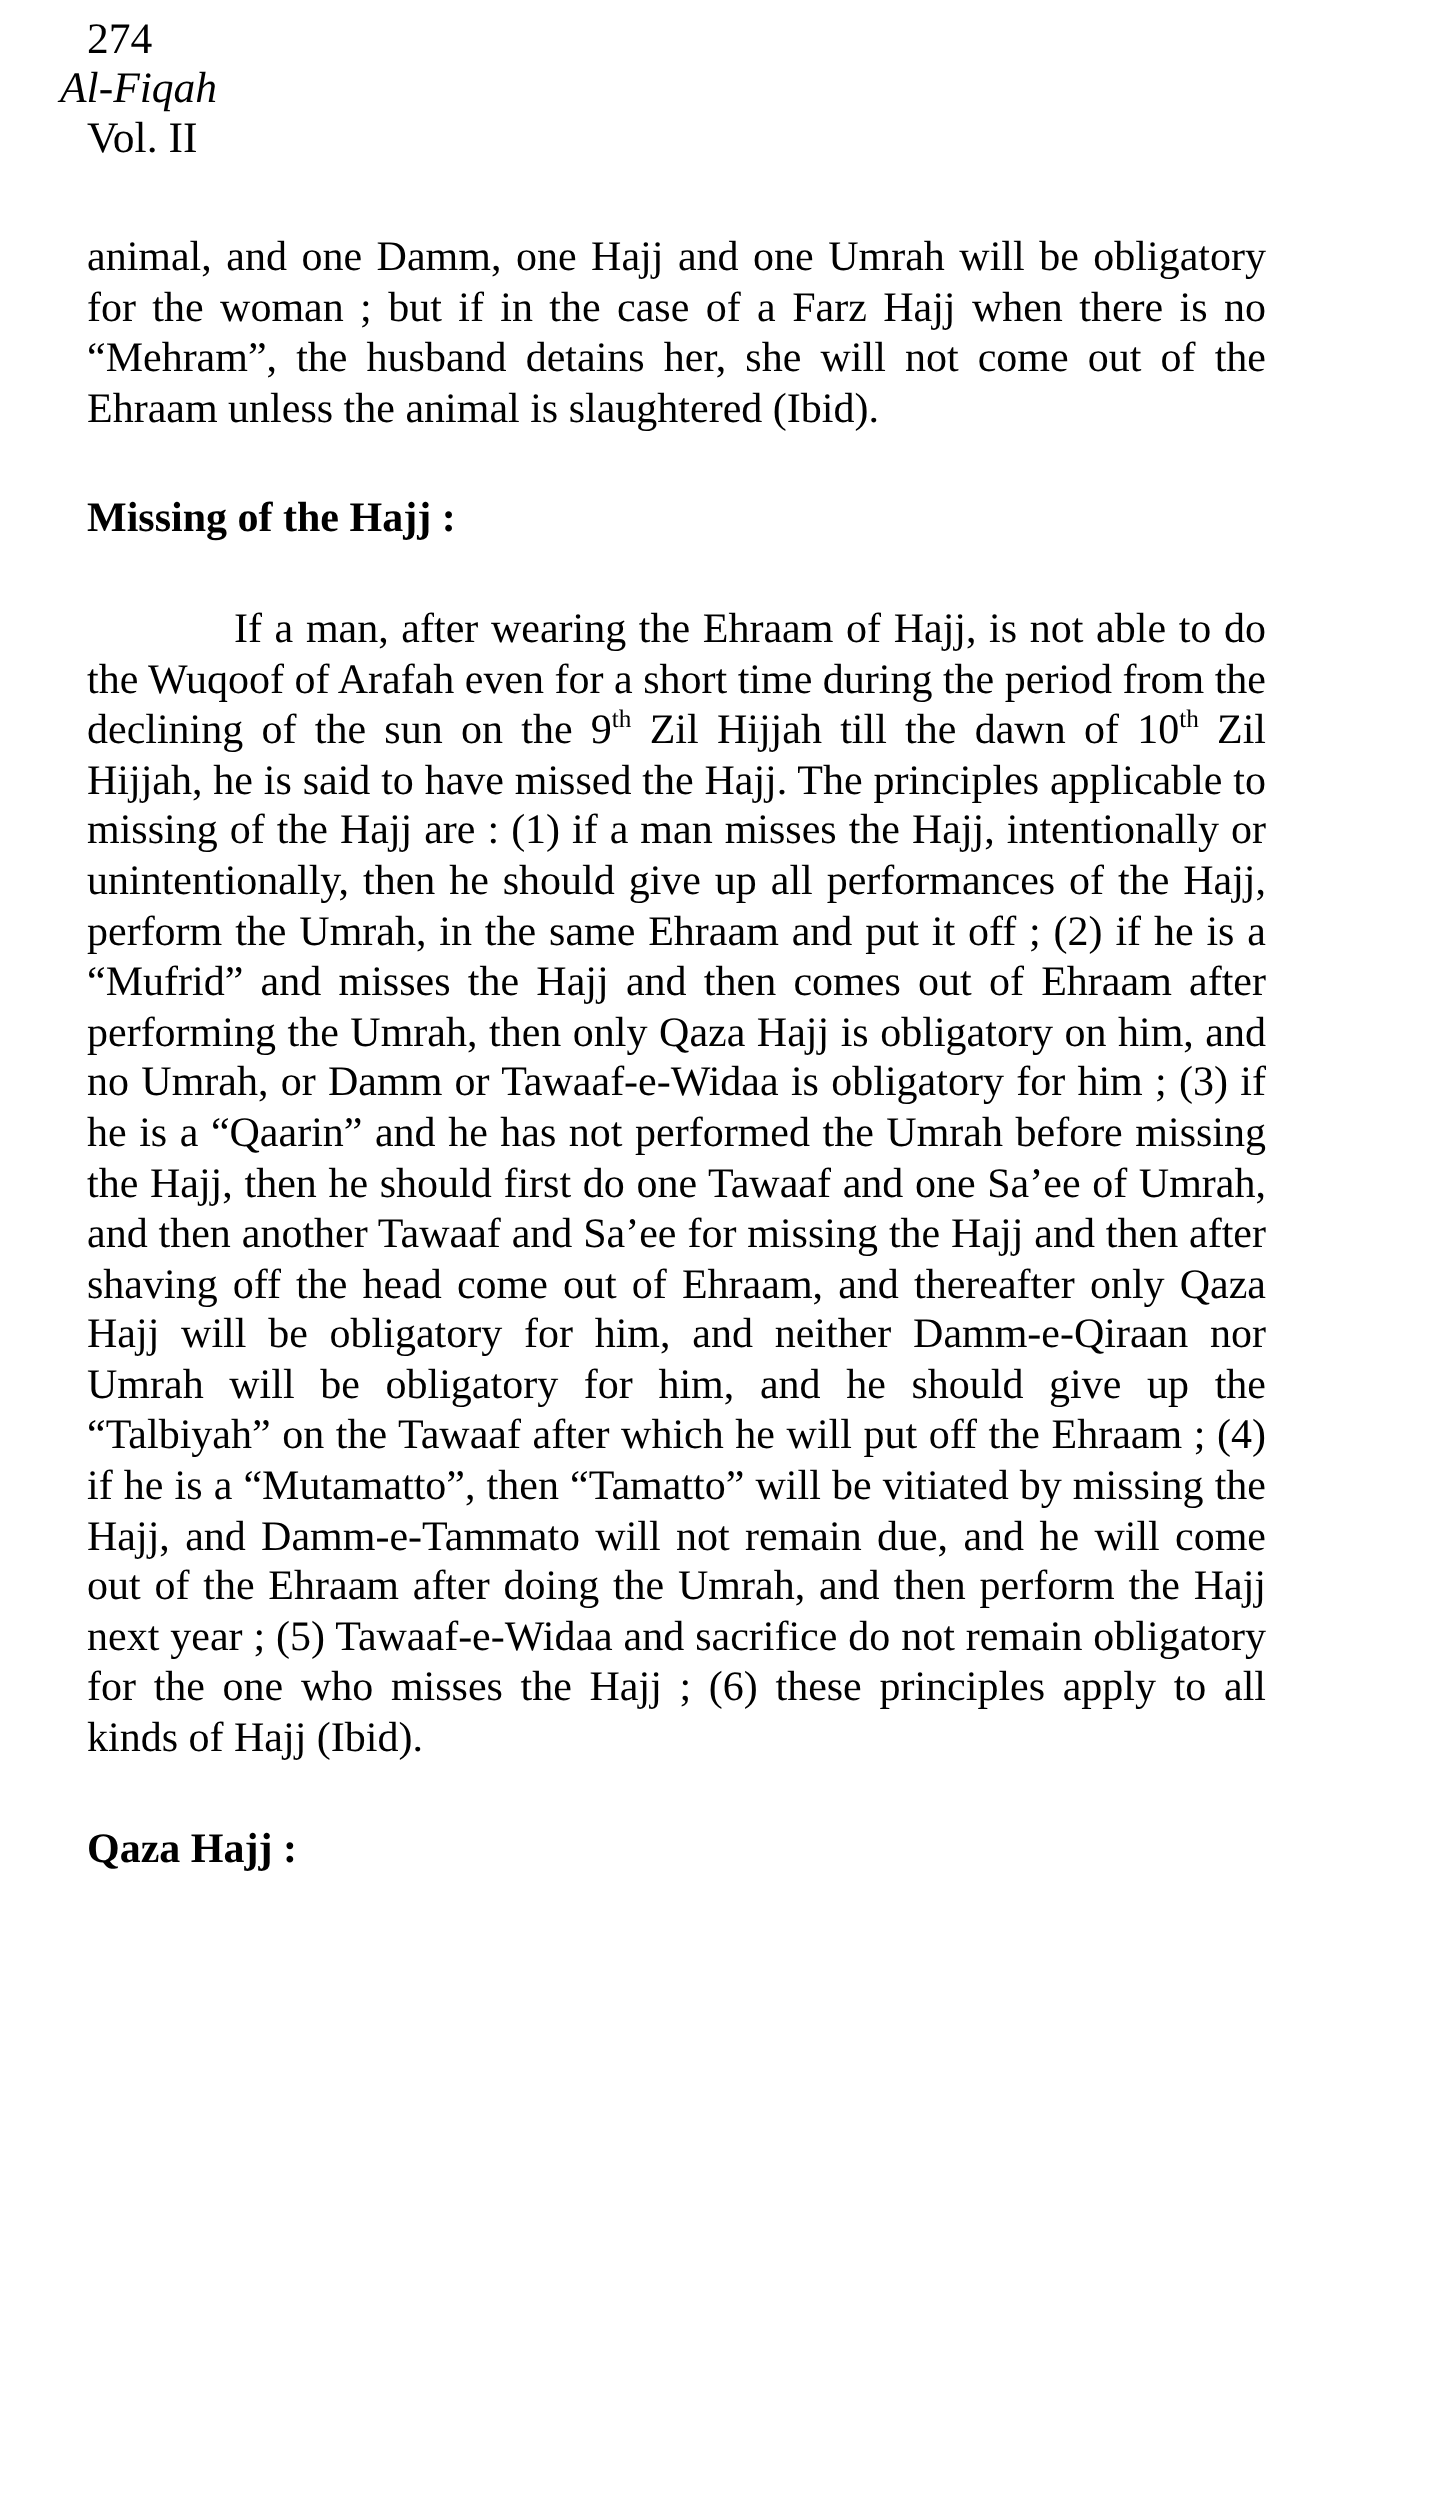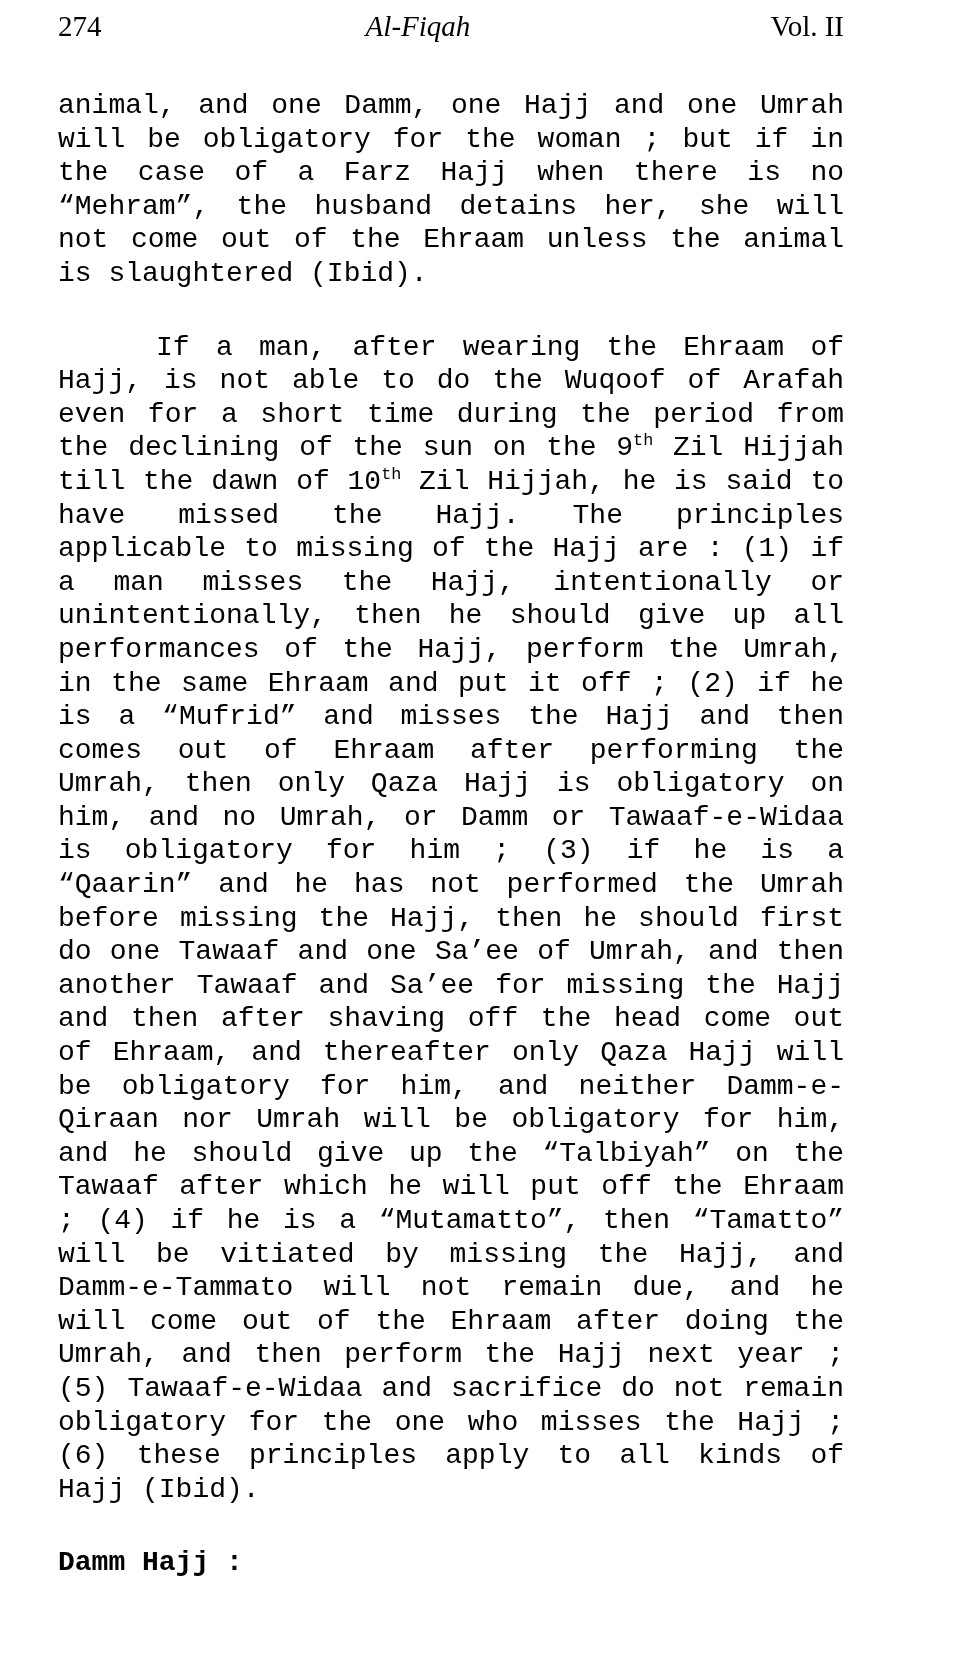--- a/index.html
+++ b/index.html
@@ -19,31 +19,31 @@
     min-height: 1680px;
     padding: 10px 116px 40px 58px;
     background: #ffffff;
   }
   .page-header {
     display: flex;
     justify-content: space-between;
     align-items: baseline;
     font-size: 29px;
     margin-bottom: 46px;
+    flex-direction: column;
   }
   .page-header .title {
     
     transform: translateX(-18px);
     font-style: italic;
   }
   .body-text {
     font-size: 28px;
     line-height: 33.6px;
     text-align: justify;
-    font-family: Liberation Mono, monospace;
   }
   p.para {
     margin: 0 0 40px 0;
   }
   p.indented {
     text-indent: 98px;
   }
   h2.heading {
     font-size: 28px;
     line-height: 33.6px;
@@ -65,21 +65,22 @@
   <header class="page-header">
     <span class="page-num">274</span>
     <span class="title">Al-Fiqah</span>
     <span class="volume">Vol. II</span>
   </header>
 
   <main class="body-text">
 
     <p class="para">animal, and one Damm, one Hajj and one Umrah will be obligatory for the woman ; but if in the case of a Farz Hajj when there is no “Mehram”, the husband detains her, she will not come out of the Ehraam unless the animal is slaughtered (Ibid).</p>
 
+    <h2 class="heading">Missing of the Hajj :</h2>
 
     <p class="para indented"><span>If a man, after wearing the Ehraam of Hajj, is not able to do the Wuqoof of Arafah even for a short time during the period from the declining of the sun on the 9</span><sup class="ord">th</sup><span> Zil Hijjah till the dawn of 10</span><sup class="ord">th</sup><span> Zil Hijjah, he is said to have missed the Hajj. The principles applicable to missing of the Hajj are : (1) if a man misses the Hajj, intentionally or unintentionally, then he should give up all performances of the Hajj, perform the Umrah, in the same Ehraam and put it off ; (2) if he is a “Mufrid” and misses the Hajj and then comes out of Ehraam after performing the Umrah, then only Qaza Hajj is obligatory on him, and no Umrah, or Damm or Tawaaf-e-Widaa is obligatory for him ; (3) if he is a “Qaarin” and he has not performed the Umrah before missing the Hajj, then he should first do one Tawaaf and one Sa’ee of Umrah, and then another Tawaaf and Sa’ee for missing the Hajj and then after shaving off the head come out of Ehraam, and thereafter only Qaza Hajj will be obligatory for him, and neither Damm-e-Qiraan nor Umrah will be obligatory for him, and he should give up the “Talbiyah” on the Tawaaf after which he will put off the Ehraam ; (4) if he is a “Mutamatto”, then “Tamatto” will be vitiated by missing the Hajj, and Damm-e-Tammato will not remain due, and he will come out of the Ehraam after doing the Umrah, and then perform the Hajj next year ; (5) Tawaaf-e-Widaa and sacrifice do not remain obligatory for the one who misses the Hajj ; (6) these principles apply to all kinds of Hajj (Ibid).</span></p>
 
-    <h2 class="heading">Damm Hajj :</h2>
+    <h2 class="heading">Qaza Hajj :</h2>
 
 
   </main>
 
 </div>
 
 </body></html>

